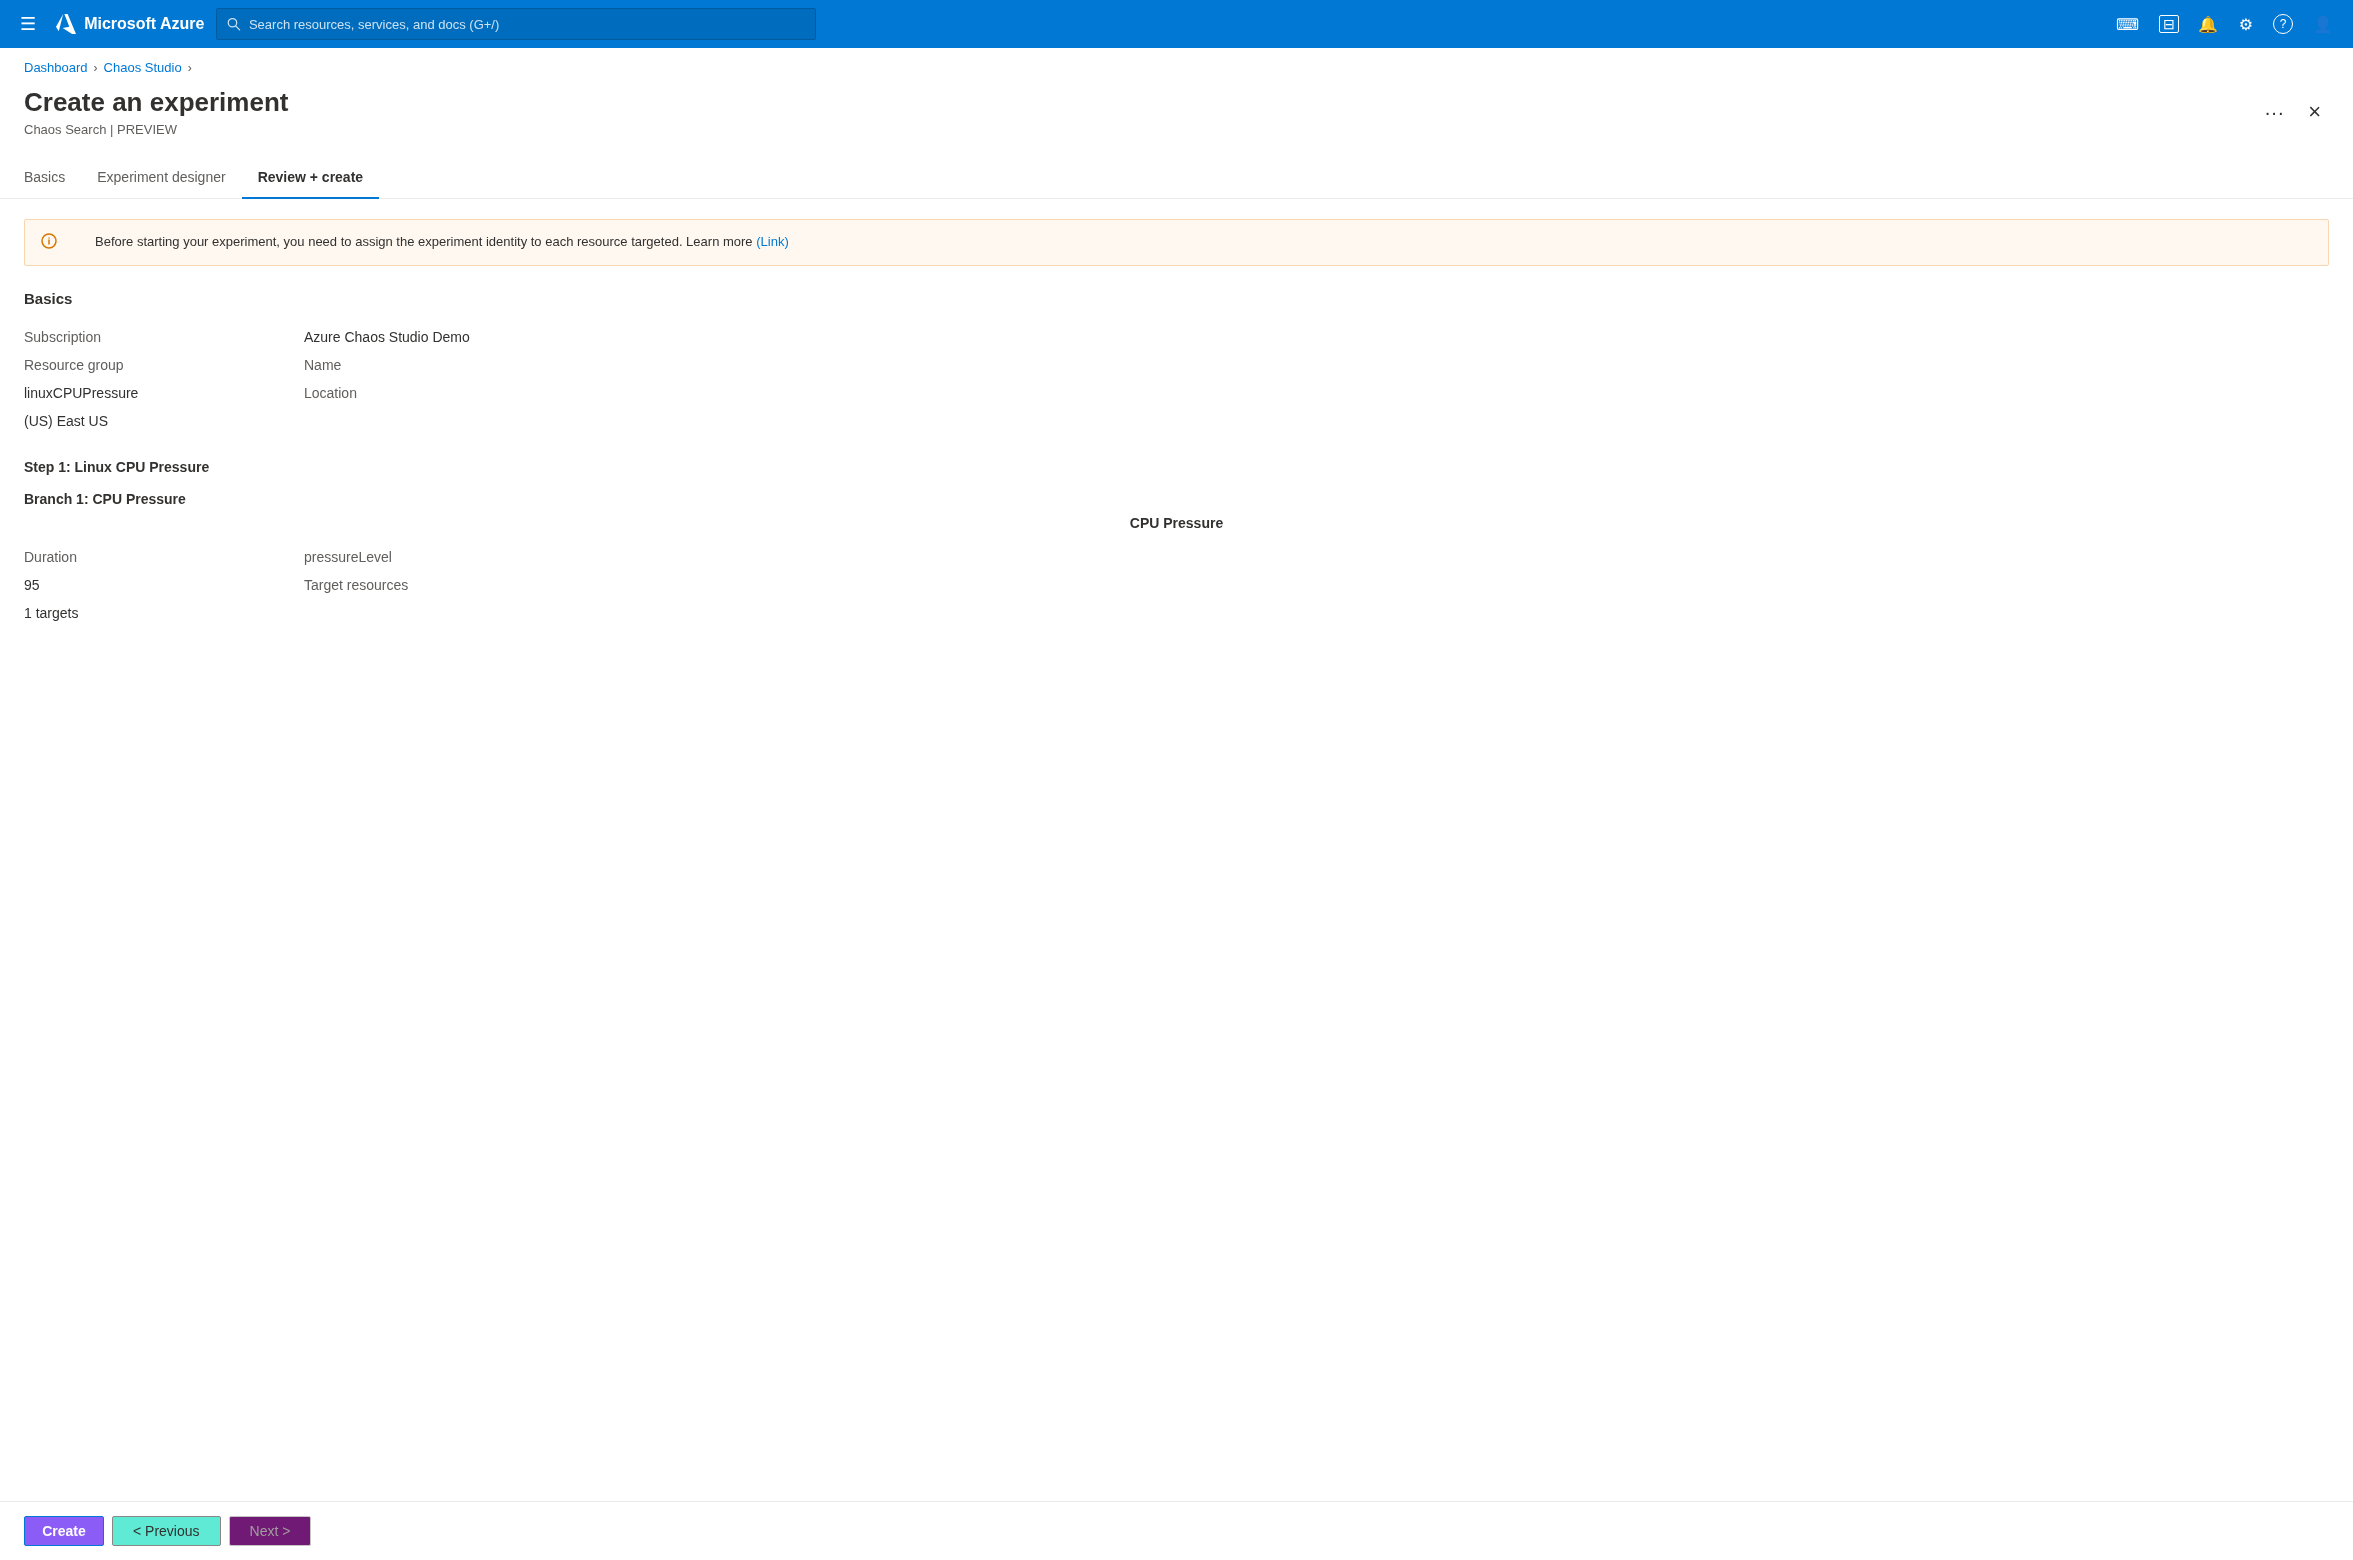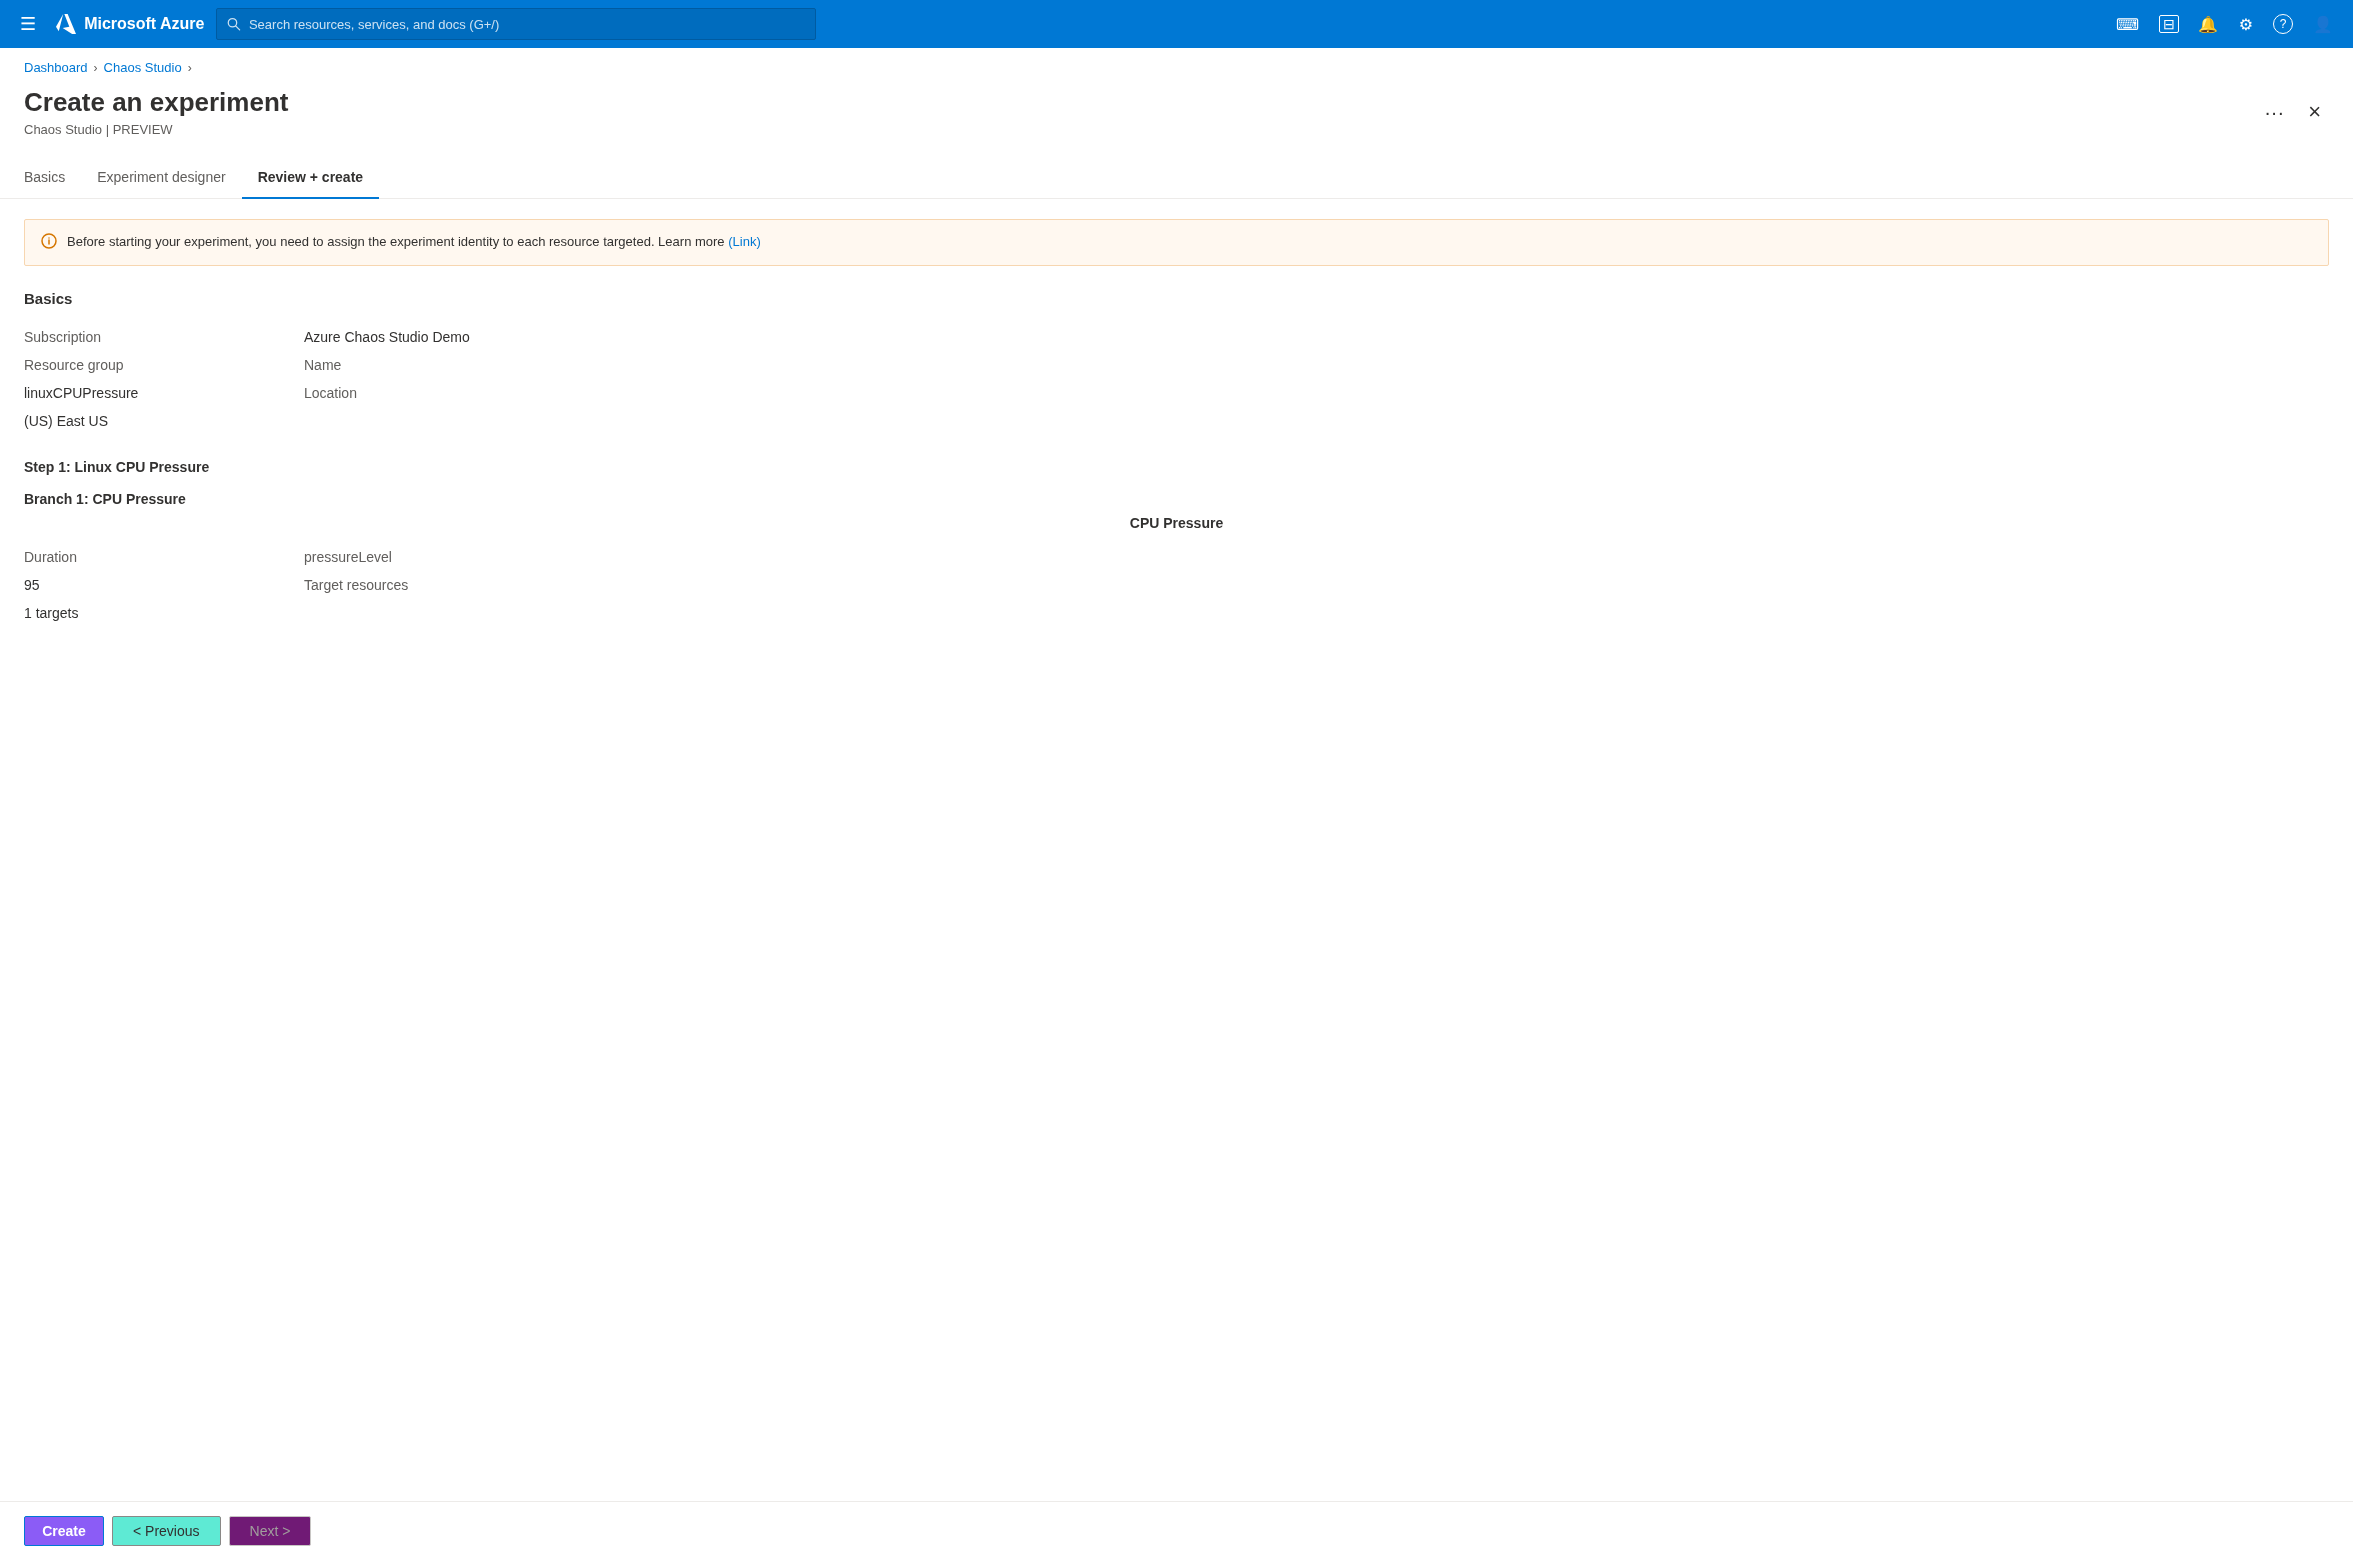--- a/index.html
+++ b/index.html
@@ -181,20 +181,21 @@
     .info-banner-icon {
       color: #d57600;
       font-size: 16px;
       margin-top: 1px;
       flex-shrink: 0;
     }
     .info-banner-text {
       font-size: 13px;
       color: #323130;
       line-height: 1.5;
+      margin-left: 28px;
     }
     .info-banner-link {
       color: #0078d4;
       text-decoration: none;
       cursor: pointer;
     }
 
     
     .section-title {
       font-size: 15px;
@@ -326,21 +327,21 @@
   <nav class="breadcrumb">
     <a href="#">Dashboard</a>
     <span class="breadcrumb-sep">›</span>
     <a href="#">Chaos Studio</a>
     <span class="breadcrumb-sep">›</span>
   </nav>
 
   <div class="page-header">
     <div class="page-title-block">
       <h1 class="page-title">Create an experiment</h1>
-      <div class="page-subtitle">Chaos Studio | PREVIEW</div>
+      <div class="page-subtitle">Chaos Search | PREVIEW</div>
     </div>
     <div class="page-header-actions">
       <button class="ellipsis-btn">···</button>
       <button class="close-btn" style="font-size:22px;">×</button>
     </div>
   </div>
 
   <div class="tabs">
     <div class="tab">Basics</div>
     <div class="tab">Experiment designer</div>

